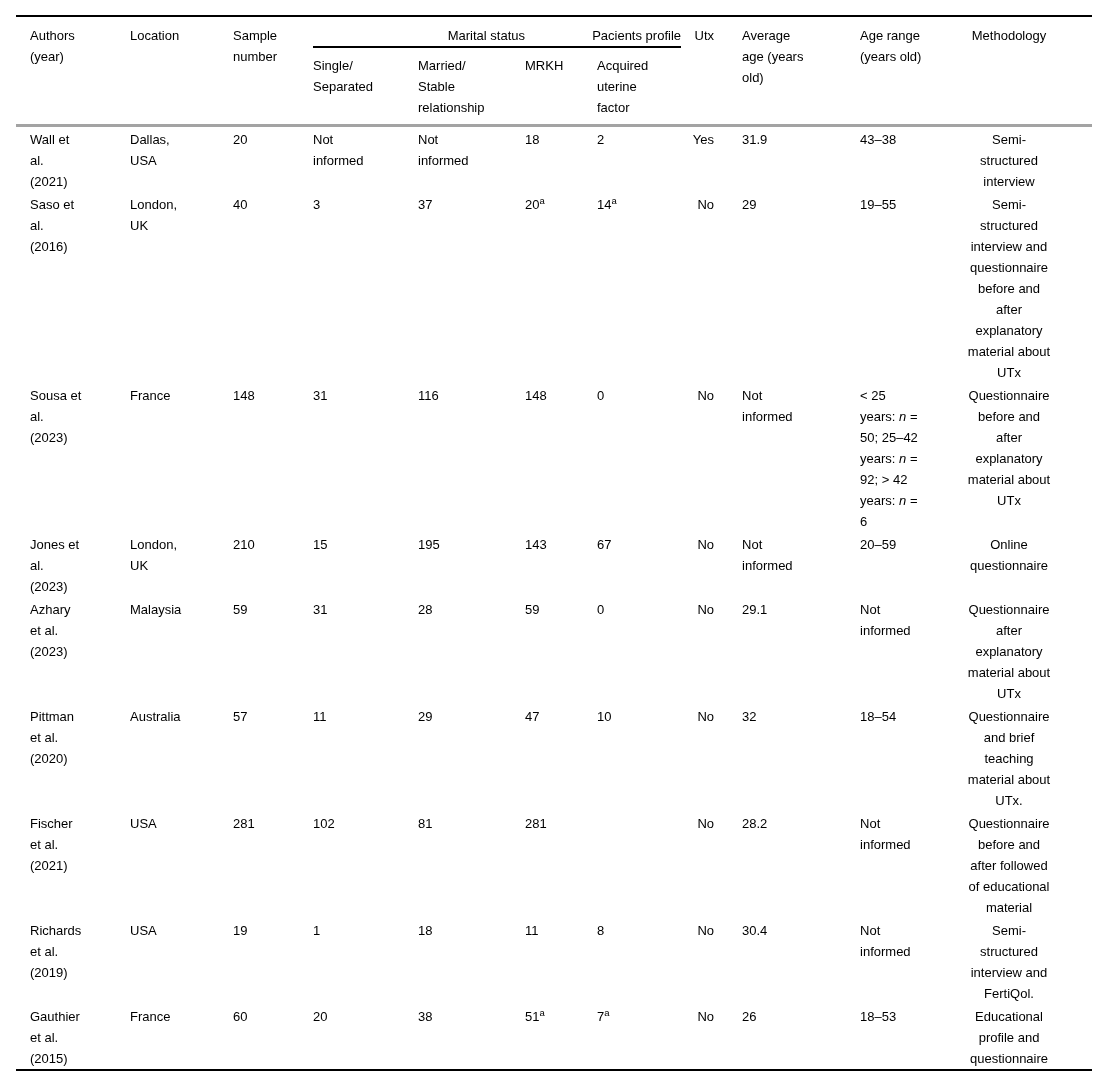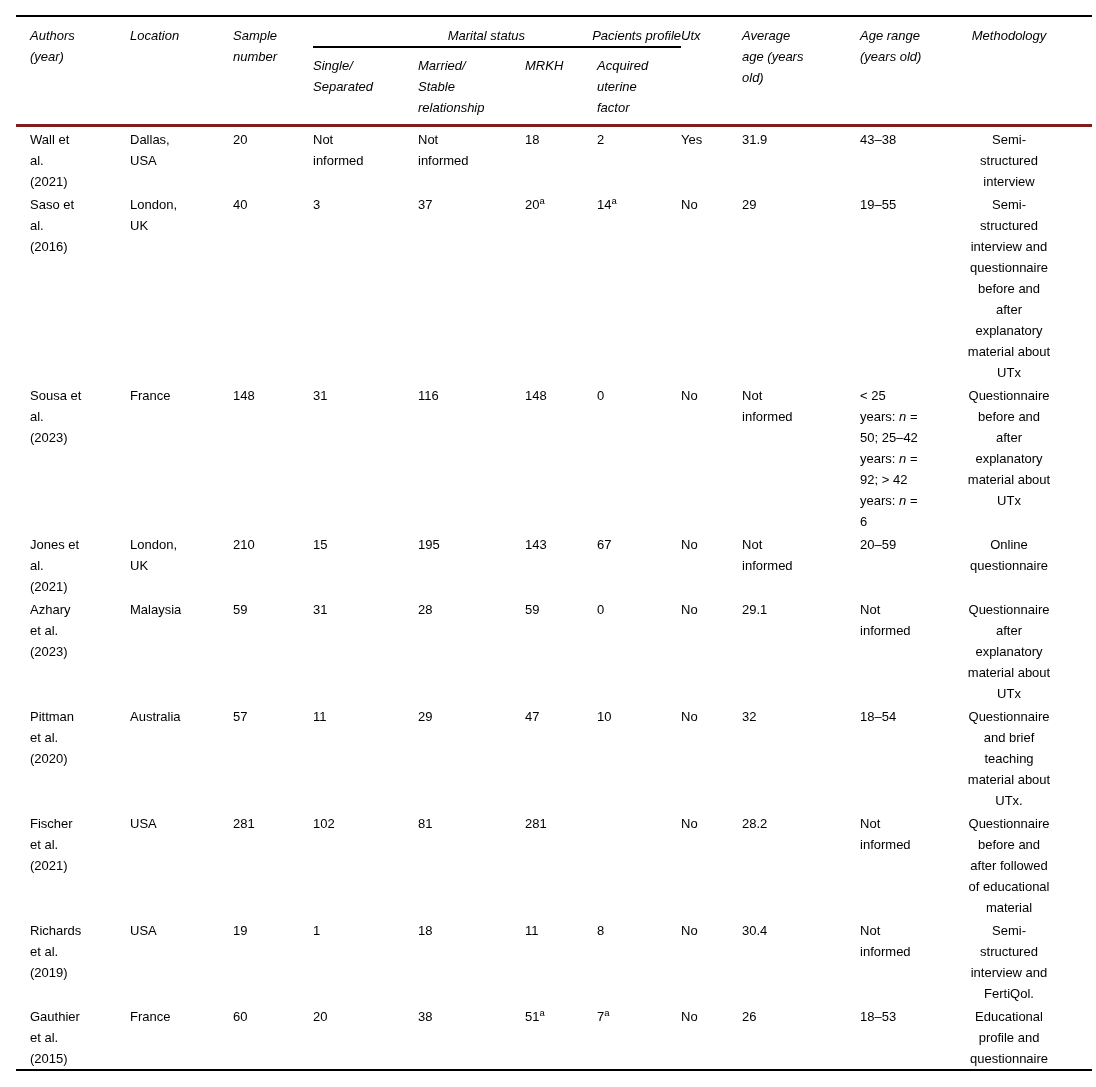--- a/index.html
+++ b/index.html
@@ -19,21 +19,21 @@
   }
   table.studies {
     width: 1076px;
     border-collapse: collapse;
     table-layout: fixed;
     font-size: 13px;
     line-height: 21px;
     border-top: 2px solid #000;
     border-bottom: 2px solid #000;
   }
-  thead { border-bottom: 3px solid #7f1d1d; font-style: italic; }
+  thead { border-bottom: 3px solid #a3a3a3; }
   th, td {
     font-weight: normal;
     text-align: left;
     vertical-align: top;
     padding: 0;
     box-sizing: border-box;
     word-wrap: break-word;
   }
   thead th { padding-top: 8px; }
   thead tr.subhead th { padding-top: 7px; padding-bottom: 6px; }
@@ -41,21 +41,21 @@
   .pre { white-space: pre-line; }
 
   
   .cp1  { padding-left: 14px; padding-right: 47px; }
   .cp2  { padding-right: 45px; }
   .cp3  { padding-right: 34px; }
   .cp4  { padding-right: 39px; margin-top: 46px; }
   .cp5  { padding-right: 37px; }
   .cp6  { padding-right: 28px; margin-top: 48px; }
   .cp7  { padding-right: 29px; }
-  .cp8  { padding-right: 28px; }
+  .cp8  { padding-right: 28px; text-align: right; }
   .cp9  { padding-right: 54px; }
   .cp10 { padding-right: 41px; }
   .cp11 { padding-right: 38px; text-align: center; }
 
   tbody td { padding-top: 2px; }
   tbody td.cp1 { padding-top: 2px; }
 
   sup { font-size: 9.5px; line-height: 0; vertical-align: super; }
   i { font-style: italic; }
 </style>
@@ -136,21 +136,21 @@
         <td class="cp5">116</td>
         <td class="cp6">148</td>
         <td class="cp7">0</td>
         <td class="cp8">No</td>
         <td class="cp9">Not informed</td>
         <td class="cp10">&lt; 25 years: <i>n</i> = 50; 25–42 years: <i>n</i> = 92; &gt; 42 years: <i>n</i> = 6</td>
         <td class="cp11">Questionnaire before and after explanatory material about UTx</td>
       </tr>
 
       <tr>
-        <td class="cp1">Jones et al. (2021)</td>
+        <td class="cp1">Jones et al. (2023)</td>
         <td class="cp2">London, UK</td>
         <td class="cp3">210</td>
         <td class="cp4">15</td>
         <td class="cp5">195</td>
         <td class="cp6">143</td>
         <td class="cp7">67</td>
         <td class="cp8">No</td>
         <td class="cp9">Not informed</td>
         <td class="cp10">20–59</td>
         <td class="cp11">Online questionnaire</td>

